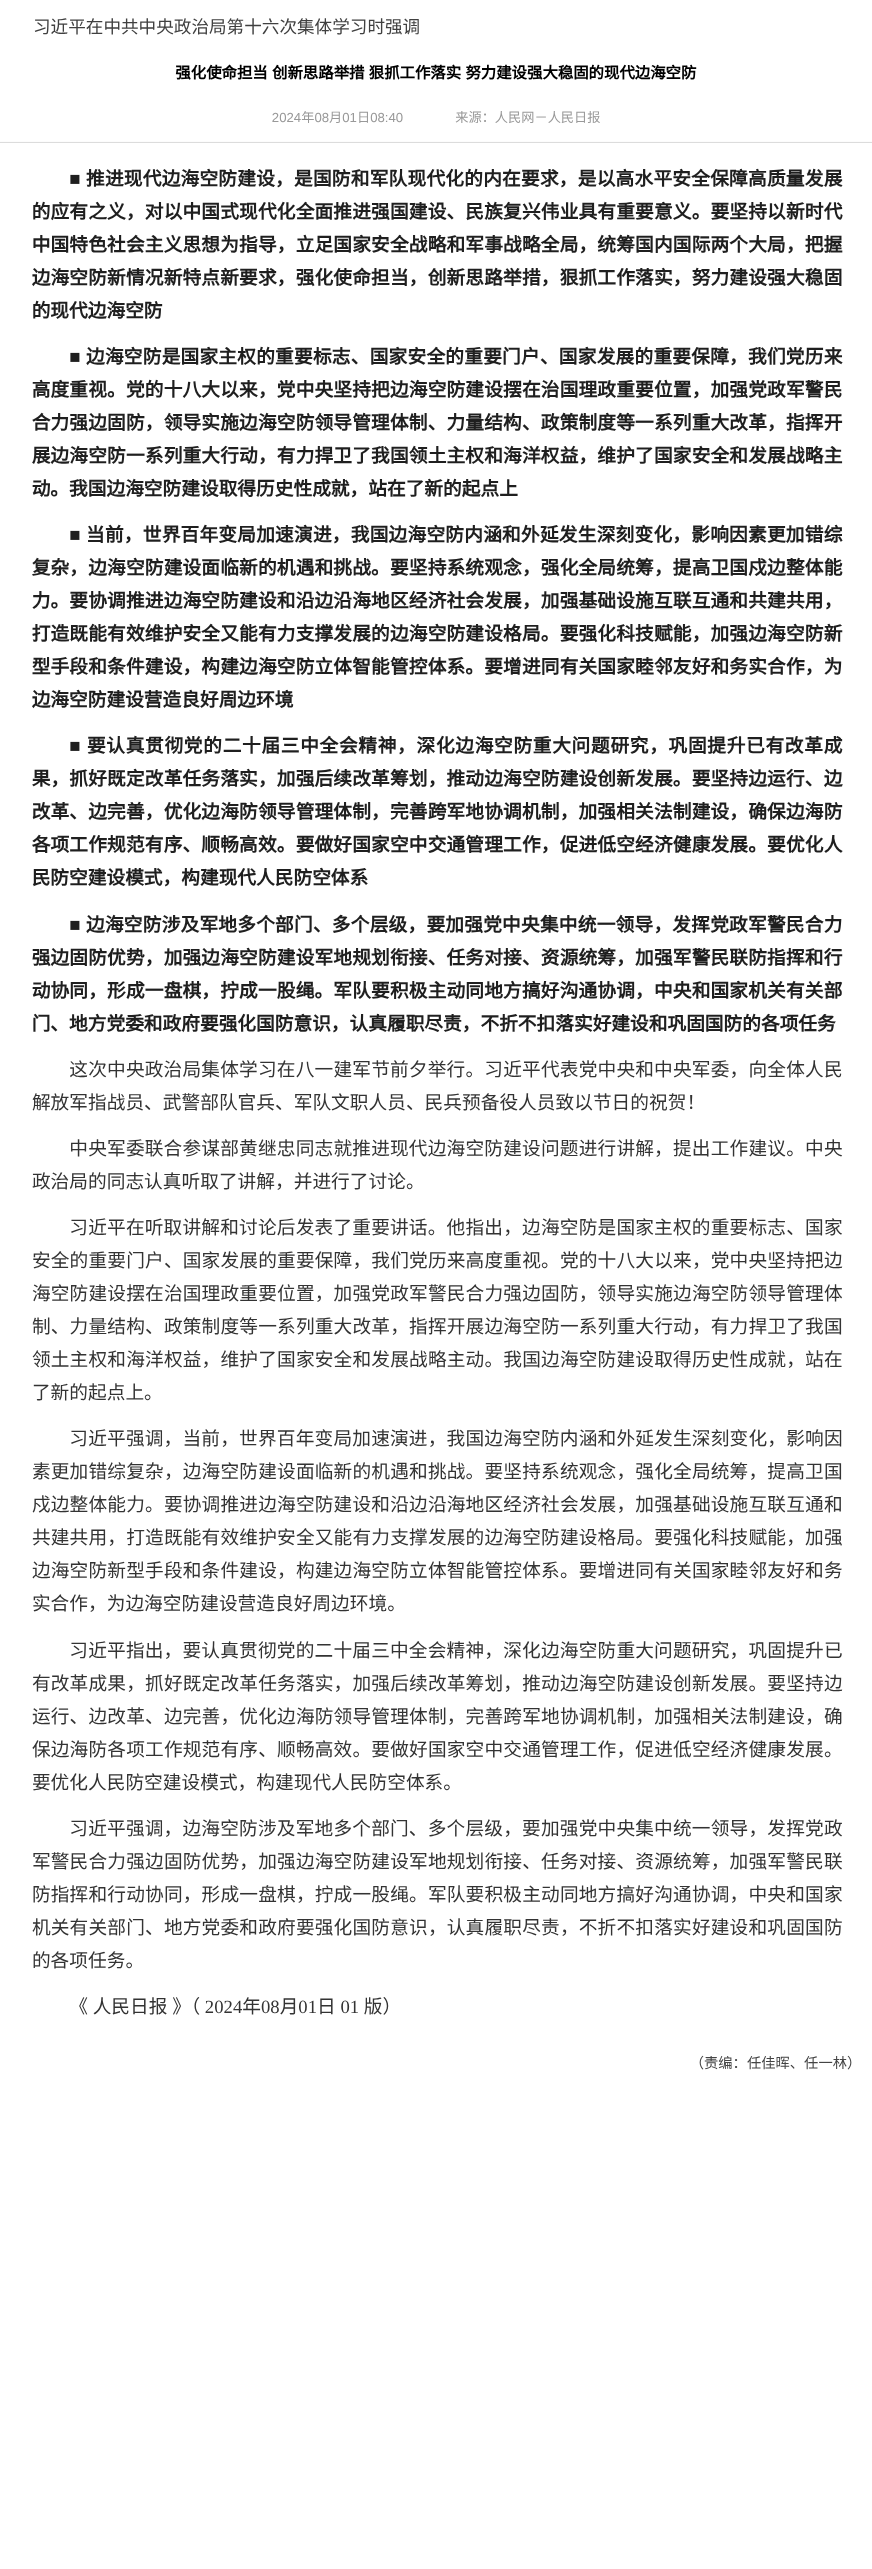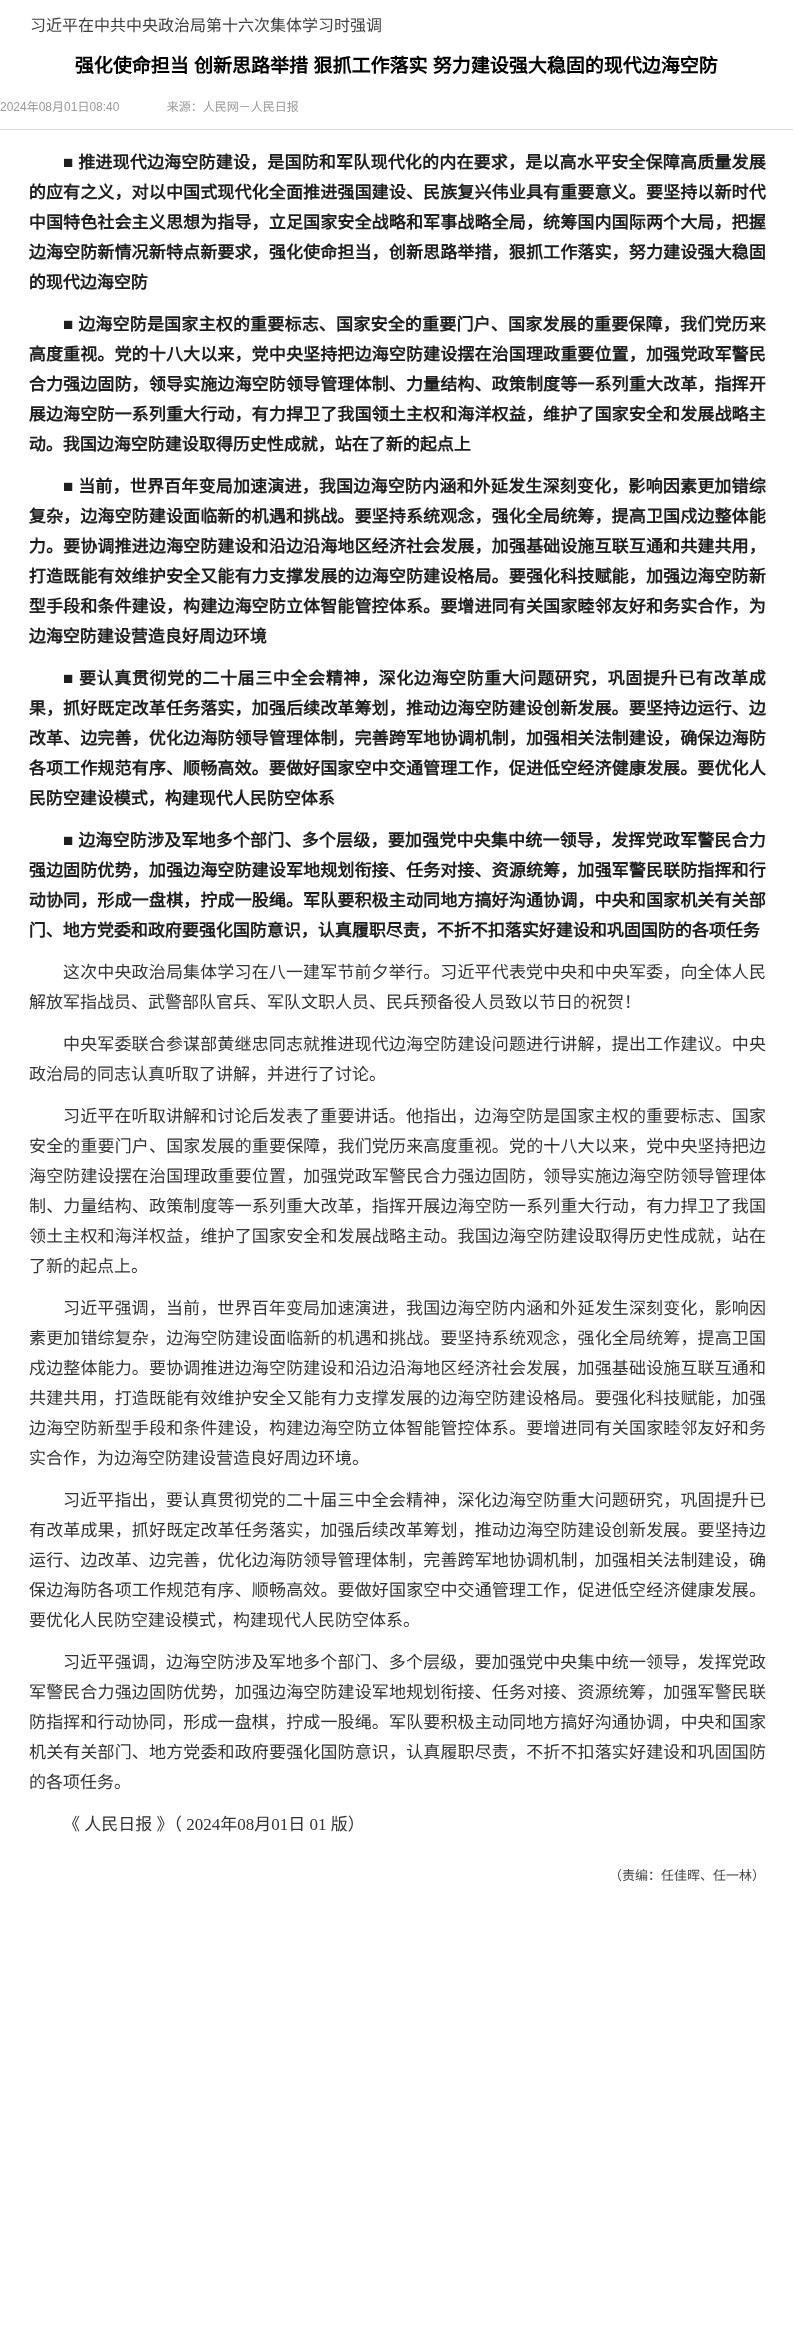--- a/index.html
+++ b/index.html
@@ -14,27 +14,28 @@
 
   .pre-title {
     text-align: left;
     font-size: 16px;
     line-height: 24px;
     color: #404040;
     margin: 2px 30px 4px 30px;
   }
   .title {
     text-align: center;
-    font-size: 19px;
+    font-size: 14px;
     line-height: 36px;
     font-weight: 700;
     color: #000000;
     margin: 10px 24px 14px 24px;
   }
   .meta {
+    text-align: center;
     font-size: 12px;
     line-height: 18px;
     color: #999999;
     margin: 0 0 13px 0;
   }
   .meta .source { margin-left: 44px; color: #999999; text-decoration: none; cursor: pointer; }
   .divider {
     border: none;
     border-top: 1px solid #dcdcdc;
     margin: 0;
@@ -56,21 +57,21 @@
     font-weight: 400;
     color: #333333;
   }
   .paper-ref { margin: 12px 0; text-indent: 2em; font-family: Liberation Serif, serif; }
 
   .editors {
     text-align: right;
     font-size: 13px;
     line-height: 20px;
     color: #444444;
-    padding: 14px 28px 0 0;
+    padding: 14px 10px 0 0;
   }
 </style>
 </head>
 <body>
 
 <div class="page">
 
   <div class="pre-title">习近平在中共中央政治局第十六次集体学习时强调</div>
 
   <h1 class="title">强化使命担当 创新思路举措 狠抓工作落实 努力建设强大稳固的现代边海空防</h1>

